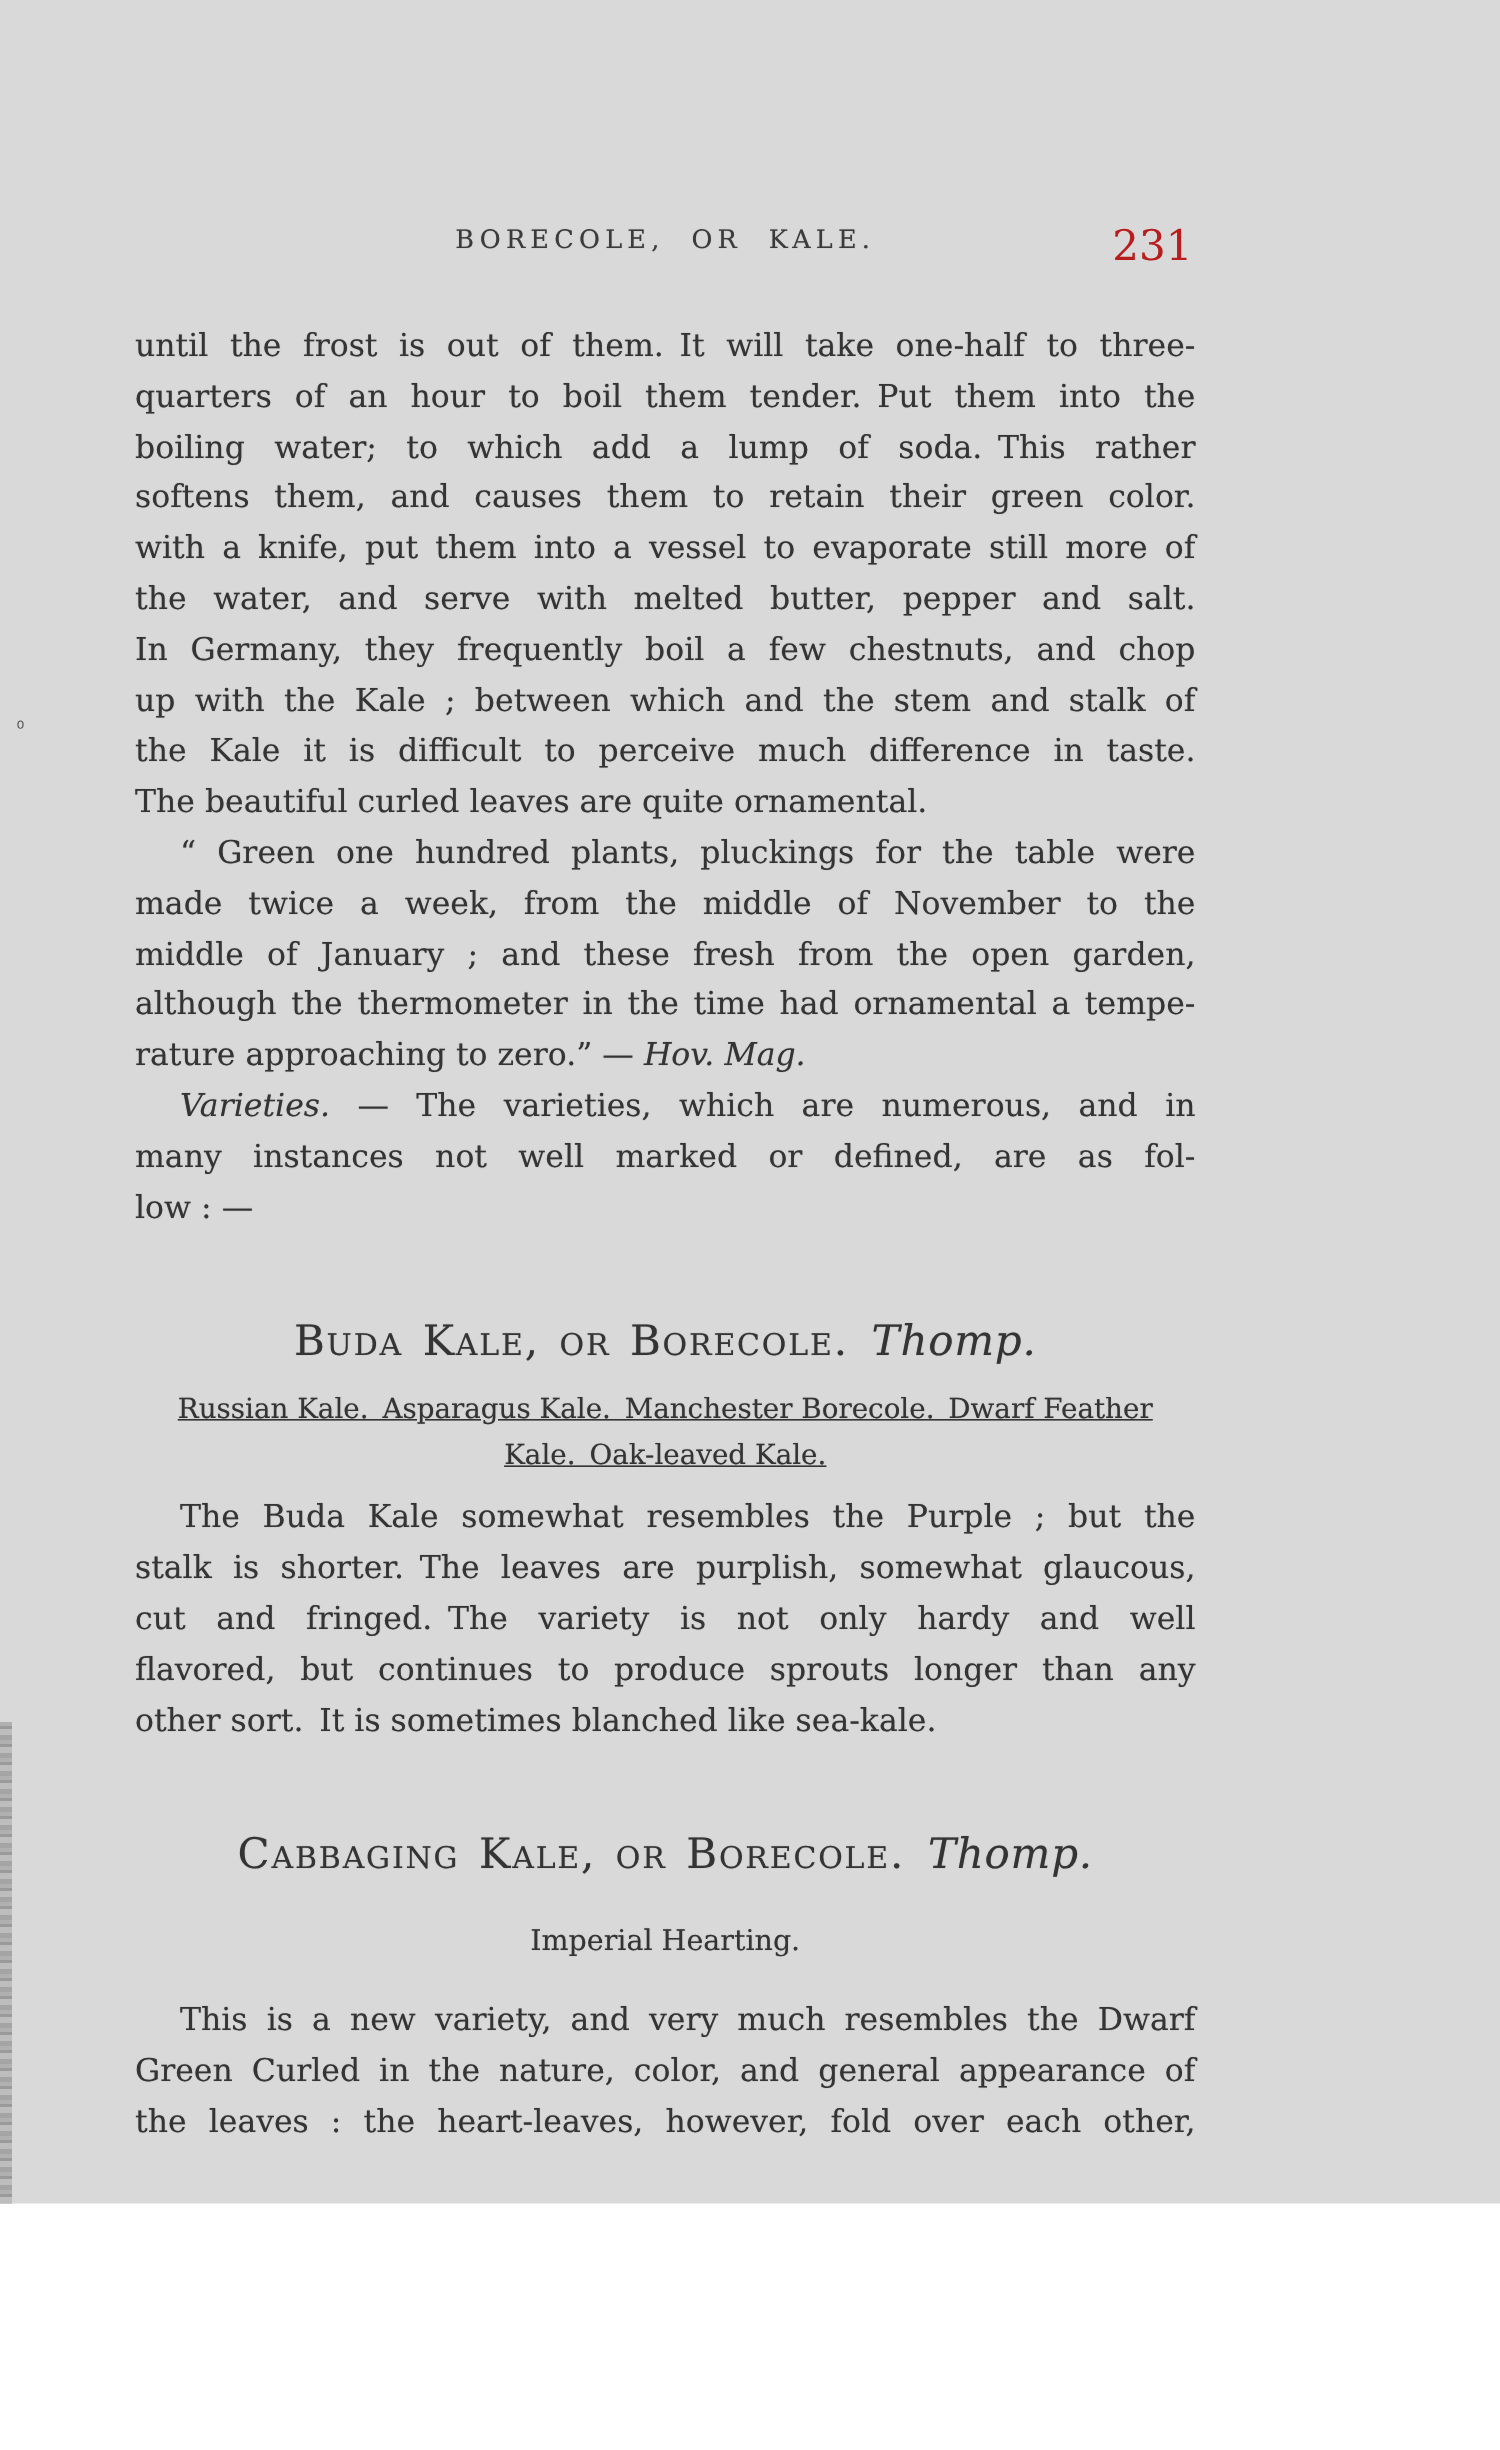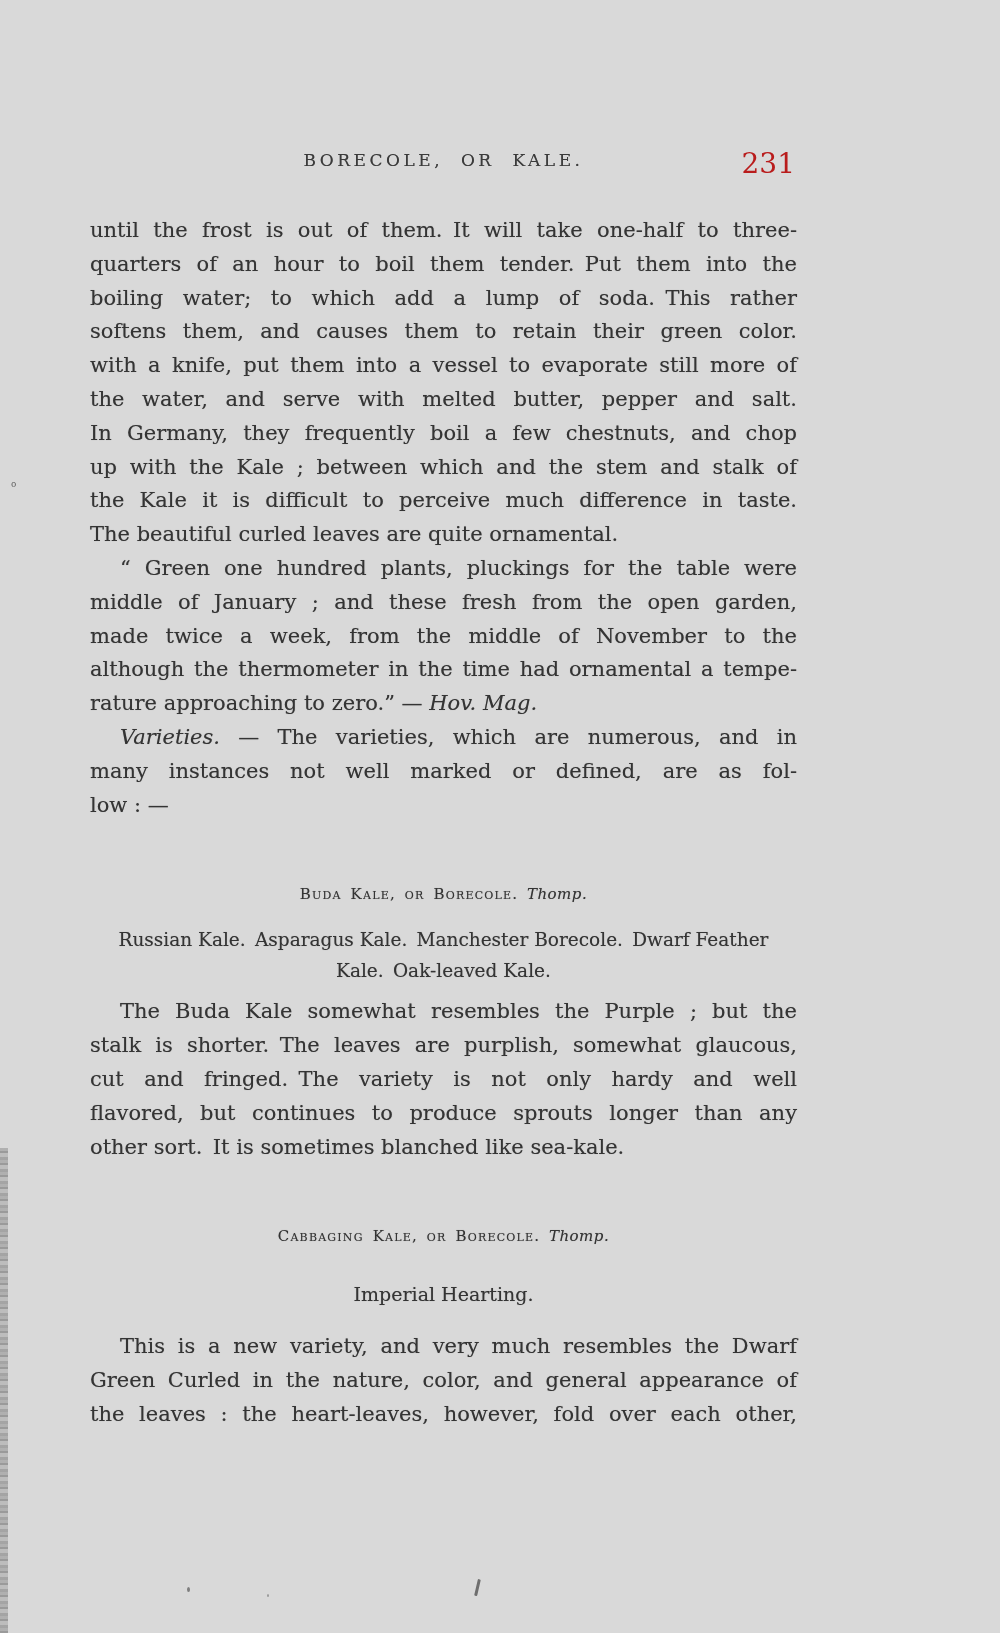--- a/index.html
+++ b/index.html
@@ -1,18 +1,18 @@
 <!DOCTYPE html>
 <html><head>
 <meta charset="utf-8">
 <style>
   html,body{margin:0;padding:0;}
   .scan{
     position:relative;
-    width:1000px;height:1633px;
+    width:1000px;height:1469px;
     background:#d9d9d9;
     overflow:hidden;
     font-family:"DejaVu Serif", serif;
     color:#343434;
   }
   .scan *{box-sizing:border-box;}
   
   .page-header{
     position:absolute;left:90px;top:150px;width:707px;height:28px;
   }
@@ -44,36 +44,36 @@
   .para .line.just{
     text-align:justify;
     text-align-last:justify;
   }
   .para.indent .line:first-child{text-indent:30px;}
   .it{font-style:italic;}
   .heading{
     margin-top:56px;
     text-align:center;
     font-variant:small-caps;
-    font-size:15px;
+    font-size:28px;
     letter-spacing:1.2px;
     word-spacing:3px;
     line-height:32px;
   }
   .heading .auth{
     font-variant:normal;
     font-style:italic;
     letter-spacing:.5px;
   }
   .synonyms{
     margin-top:14px;
     text-align:center;
     font-size:18.5px;
   }
-  .synonyms div{line-height:31px;}
+  .synonyms div{line-height:31px;text-decoration:underline;}
   .subline{
     margin-top:29px;
     text-align:center;
     font-size:19px;
     line-height:26px;
   }
   .heading + .subline{margin-top:29px;}
   .synonyms + .para{margin-top:9px;}
   .subline + .para{margin-top:23px;}
   
@@ -122,22 +122,22 @@
         <div class="line just"><span>softens them, and causes them to retain their green color.</span></div>
         <div class="line just"><span>with a knife, put them into a vessel to evaporate still more of</span></div>
         <div class="line just"><span>the water, and serve with melted butter, pepper and salt.</span></div>
         <div class="line just"><span>In Germany, they frequently boil a few chestnuts, and chop</span></div>
         <div class="line just"><span>up with the Kale ; between which and the stem and stalk of</span></div>
         <div class="line just"><span>the Kale it is difficult to perceive much difference in taste.</span></div>
         <div class="line"><span>The beautiful curled leaves are quite ornamental.</span></div>
       </div>
       <div class="para indent">
         <div class="line just"><span>“ Green one hundred plants, pluckings for the table were</span></div>
+        <div class="line just"><span>made twice a week, from the middle of November to the</span></div>
         <div class="line just"><span>middle of January ; and these fresh from the open garden,</span></div>
-        <div class="line just"><span>made twice a week, from the middle of November to the</span></div>
         <div class="line just"><span>although the thermometer in the time had ornamental a tempe-</span></div>
         <div class="line"><span>rature approaching to zero.” — </span><span class="it">Hov. Mag.</span></div>
       </div>
       <div class="para indent">
         <div class="line just"><span class="it">Varieties.</span><span> — The varieties, which are numerous, and in</span></div>
         <div class="line just"><span>many instances not well marked or defined, are as fol-</span></div>
         <div class="line"><span>low : —</span></div>
       </div>
       <div class="heading"><span>Buda Kale, or Borecole.</span> <span class="auth">Thomp.</span></div>
       <div class="synonyms">

